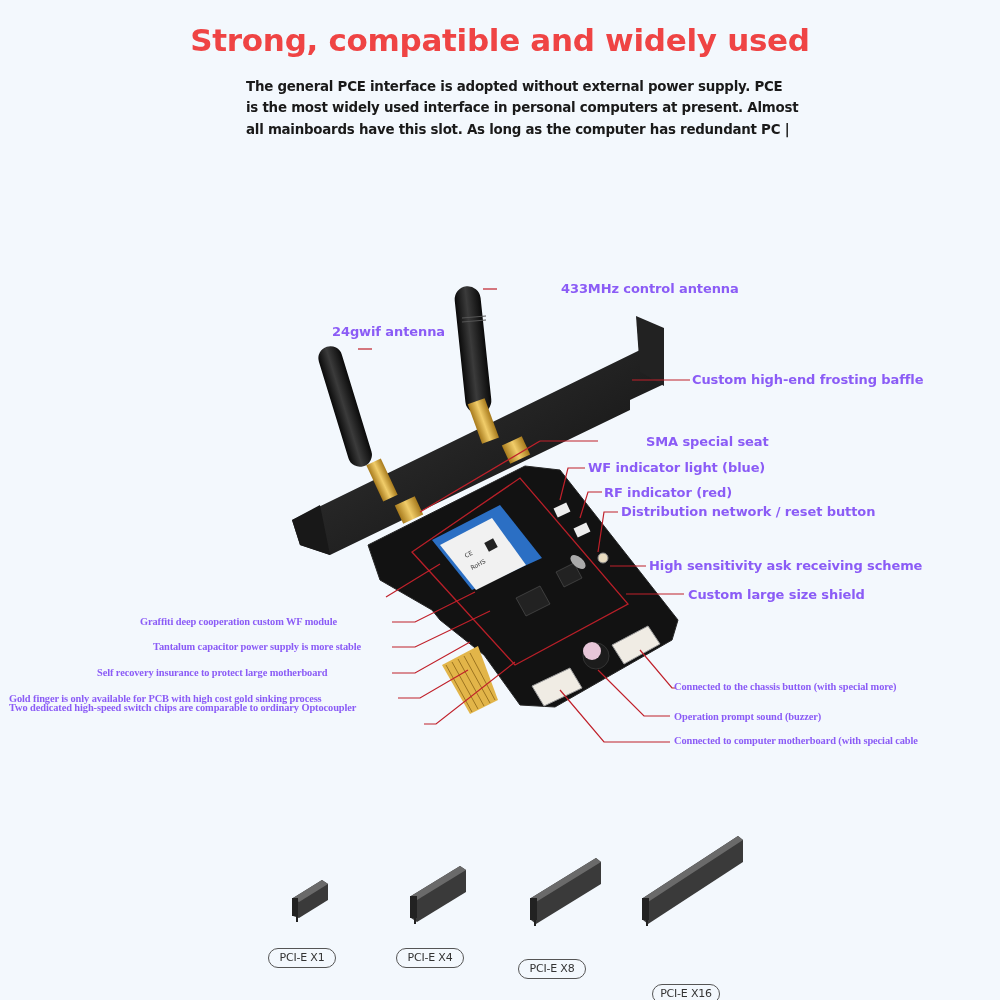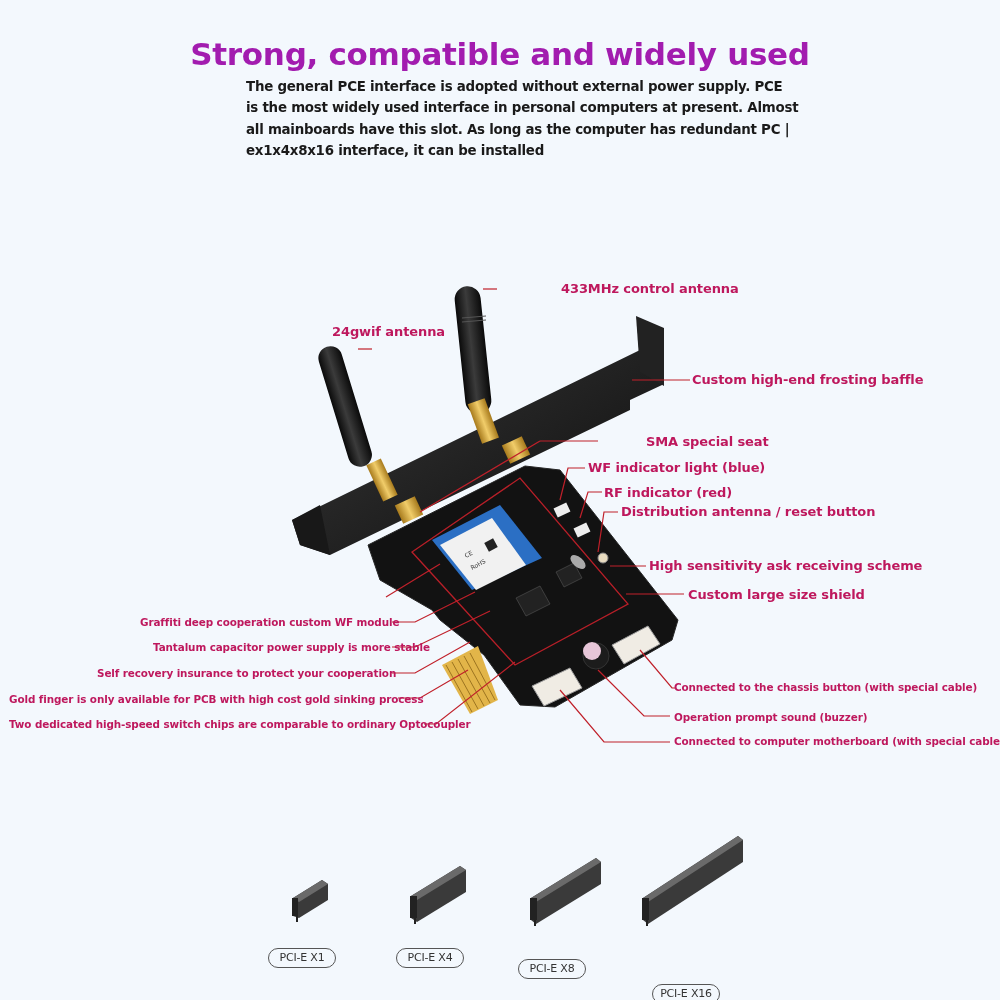--- a/index.html
+++ b/index.html
@@ -4,53 +4,52 @@
 <style>
   html, body { margin: 0; padding: 0; }
   body {
     width: 1000px; height: 1000px; overflow: hidden;
     background: #f3f8fd;
     font-family: "DejaVu Sans", "Liberation Sans", sans-serif;
     color: #111;
     position: relative;
   }
   .title {
-    position: absolute; left: 0; right: 0; top: 36px;
+    position: absolute; left: 0; right: 0; top: 22px;
     text-align: center; font-size: 31px; font-weight: bold;
-    letter-spacing: -0.3px; color: #a21caf;
+    letter-spacing: -0.3px; color: #ef4444;
   }
   .intro {
     position: absolute; left: 246px; top: 76px; width: 520px;
     font-size: 13.4px; font-weight: bold; line-height: 21.3px; color: #1a1a1a;
     letter-spacing: -0.25px;
   }
   .intro span { display: block; white-space: nowrap; }
   .lbl {
-    position: absolute; font-weight: bold; white-space: nowrap; color: #be185d;
+    position: absolute; font-weight: bold; white-space: nowrap; color: #8b5cf6;
   }
   .lbl.big { font-size: 13px; letter-spacing: -0.1px; }
-  .lbl.sm { font-size: 10.4px; letter-spacing: -0.1px; }
+  .lbl.sm { font-size: 10.4px; letter-spacing: -0.1px; font-family: Liberation Serif, serif; }
   svg.board { position: absolute; left: 0; top: 0; }
   .slots { position: absolute; left: 0; top: 820px; width: 1000px; height: 180px; padding-left: 36px; }
   .pill {
     position: absolute; top: 128px; height: 18px; border: 1.2px solid #555;
     border-radius: 10px; font-size: 11px; color: #333; text-align: center;
     line-height: 18px; background: #f3f8fd; letter-spacing: -0.2px;
   }
 </style>
 </head>
 <body>
 
 <div class="title">Strong, compatible and widely used</div>
 
 <div class="intro">
   <span>The general PCE interface is adopted without external power supply. PCE</span>
   <span>is the most widely used interface in personal computers at present. Almost</span>
   <span>all mainboards have this slot. As long as the computer has redundant PC |</span>
-  <span>ex1x4x8x16 interface, it can be installed</span>
 </div>
 
 <svg class="board" width="1000" height="1000" viewBox="0 0 1000 1000">
   <defs>
     <linearGradient id="bracket" x1="0" y1="0" x2="1" y2="1">
       <stop offset="0" stop-color="#3a3a3a"></stop>
       <stop offset="1" stop-color="#0d0d0d"></stop>
     </linearGradient>
     <linearGradient id="ant" x1="0" y1="0" x2="1" y2="0">
       <stop offset="0" stop-color="#0a0a0a"></stop>
@@ -144,31 +143,31 @@
     <polyline points="560,690 604,742 670,742"></polyline>
   </g>
 </svg>
 
 <div class="lbl big" style="left:561px; top:281px;">433MHz control antenna</div>
 <div class="lbl big" style="left:332px; top:324px;">24gwif antenna</div>
 <div class="lbl big" style="left:692px; top:372px;">Custom high-end frosting baffle</div>
 <div class="lbl big" style="left:602px; top:434px;margin-left:44px;">SMA special seat</div>
 <div class="lbl big" style="left:588px; top:460px;">WF indicator light (blue)</div>
 <div class="lbl big" style="left:604px; top:485px;">RF indicator (red)</div>
-<div class="lbl big" style="left:621px; top:504px;">Distribution antenna / reset button</div>
+<div class="lbl big" style="left:621px; top:504px;">Distribution network / reset button</div>
 <div class="lbl big" style="left:649px; top:558px;">High sensitivity ask receiving scheme</div>
 <div class="lbl big" style="left:688px; top:587px;">Custom large size shield</div>
 
 <div class="lbl sm" style="left:140px; top:616px;">Graffiti deep cooperation custom WF module</div>
 <div class="lbl sm" style="left:125px; top:641px;margin-left:28px;">Tantalum capacitor power supply is more stable</div>
-<div class="lbl sm" style="left:97px; top:667px;">Self recovery insurance to protect your cooperation</div>
+<div class="lbl sm" style="left:97px; top:667px;">Self recovery insurance to protect large motherboard</div>
 <div class="lbl sm" style="left:9px; top:693px;">Gold finger is only available for PCB with high cost gold sinking process</div>
-<div class="lbl sm" style="left:9px; top:718px;">Two dedicated high-speed switch chips are comparable to ordinary Optocoupler</div>
-
-<div class="lbl sm" style="left:674px; top:681px;">Connected to the chassis button (with special cable)</div>
+<div class="lbl sm" style="left:9px; top:702px;">Two dedicated high-speed switch chips are comparable to ordinary Optocoupler</div>
+
+<div class="lbl sm" style="left:674px; top:681px;">Connected to the chassis button (with special more)</div>
 <div class="lbl sm" style="left:674px; top:711px;">Operation prompt sound (buzzer)</div>
 <div class="lbl sm" style="left:674px; top:735px;">Connected to computer motherboard (with special cable</div>
 
 <div class="slots">
   <svg width="1000" height="130" viewBox="0 0 1000 130" style="position:absolute;left:0;top:0;">
 
     <g>
       <polygon points="293,78 322,60 328,64 328,80 299,98 293,96" fill="#3a3a3a"></polygon>
       <polygon points="293,78 322,60 328,64 299,82" fill="#6a6a6a"></polygon>
       <rect x="292" y="78" width="6" height="18" fill="#222"></rect>

